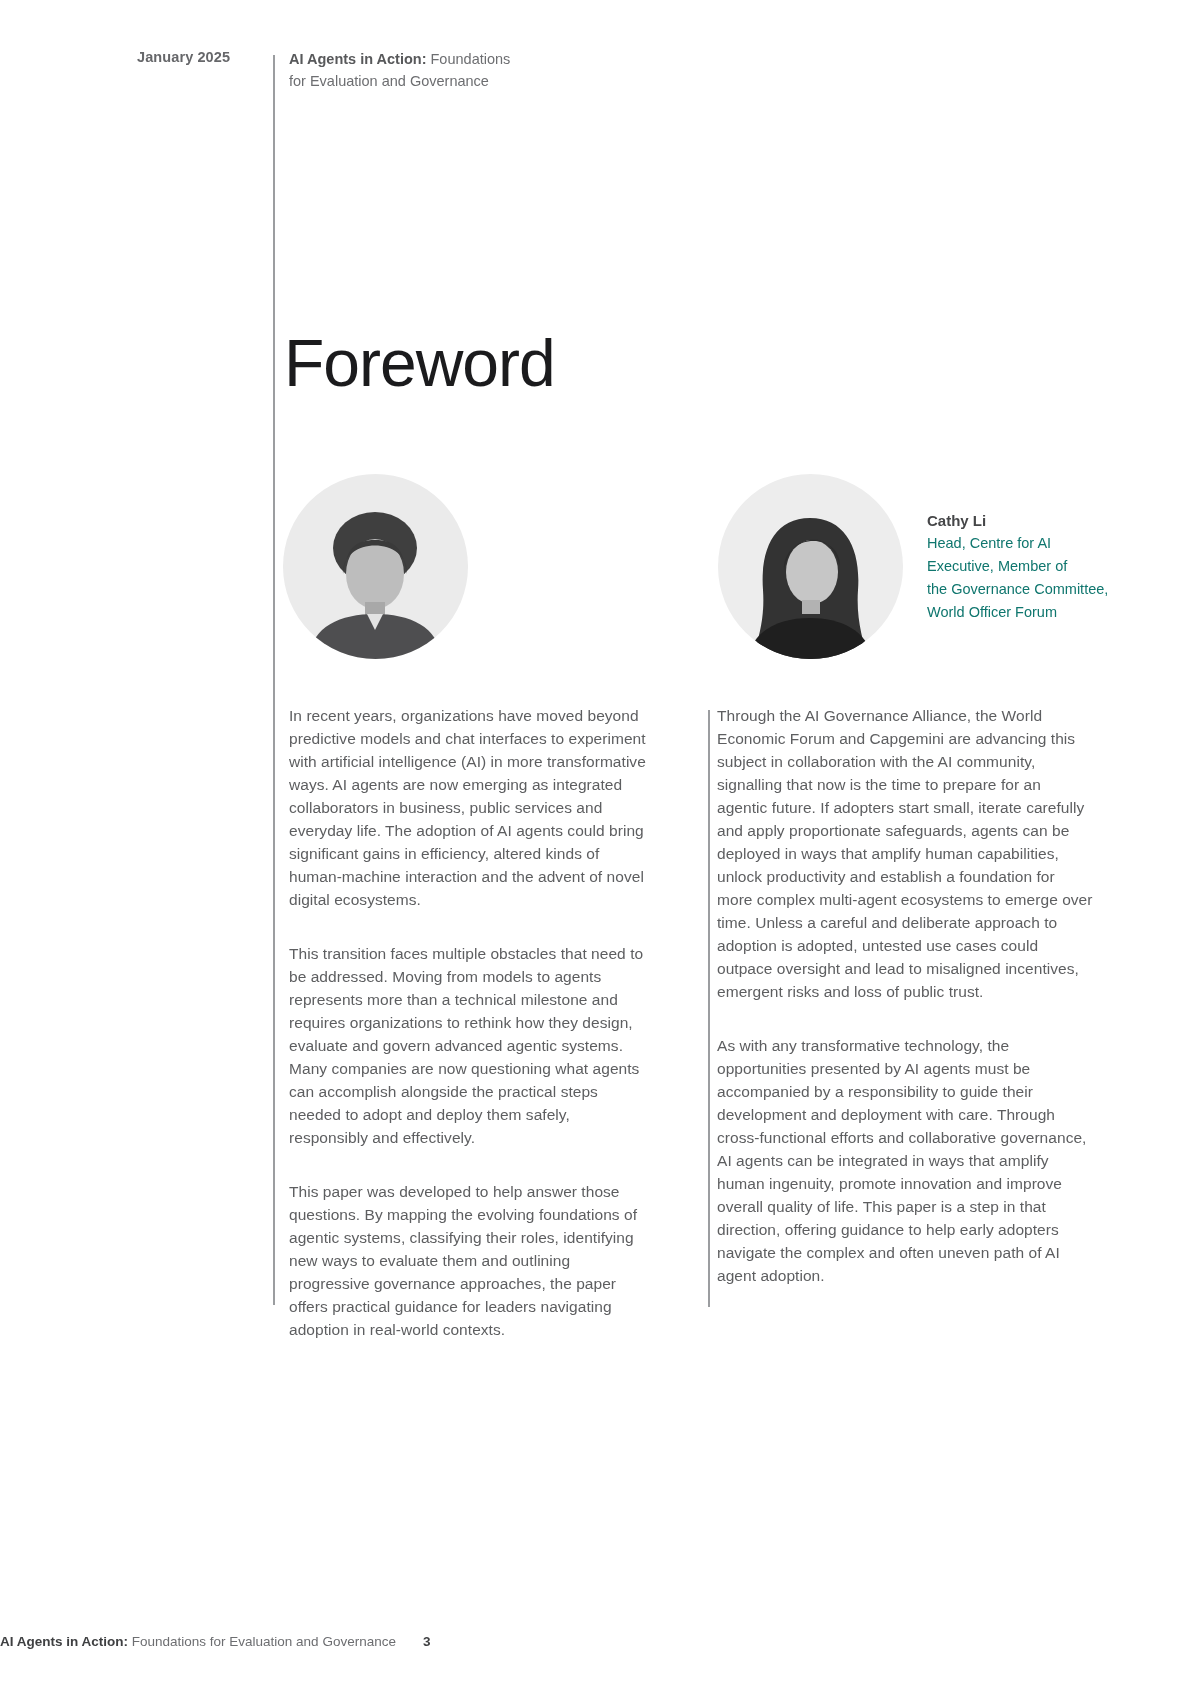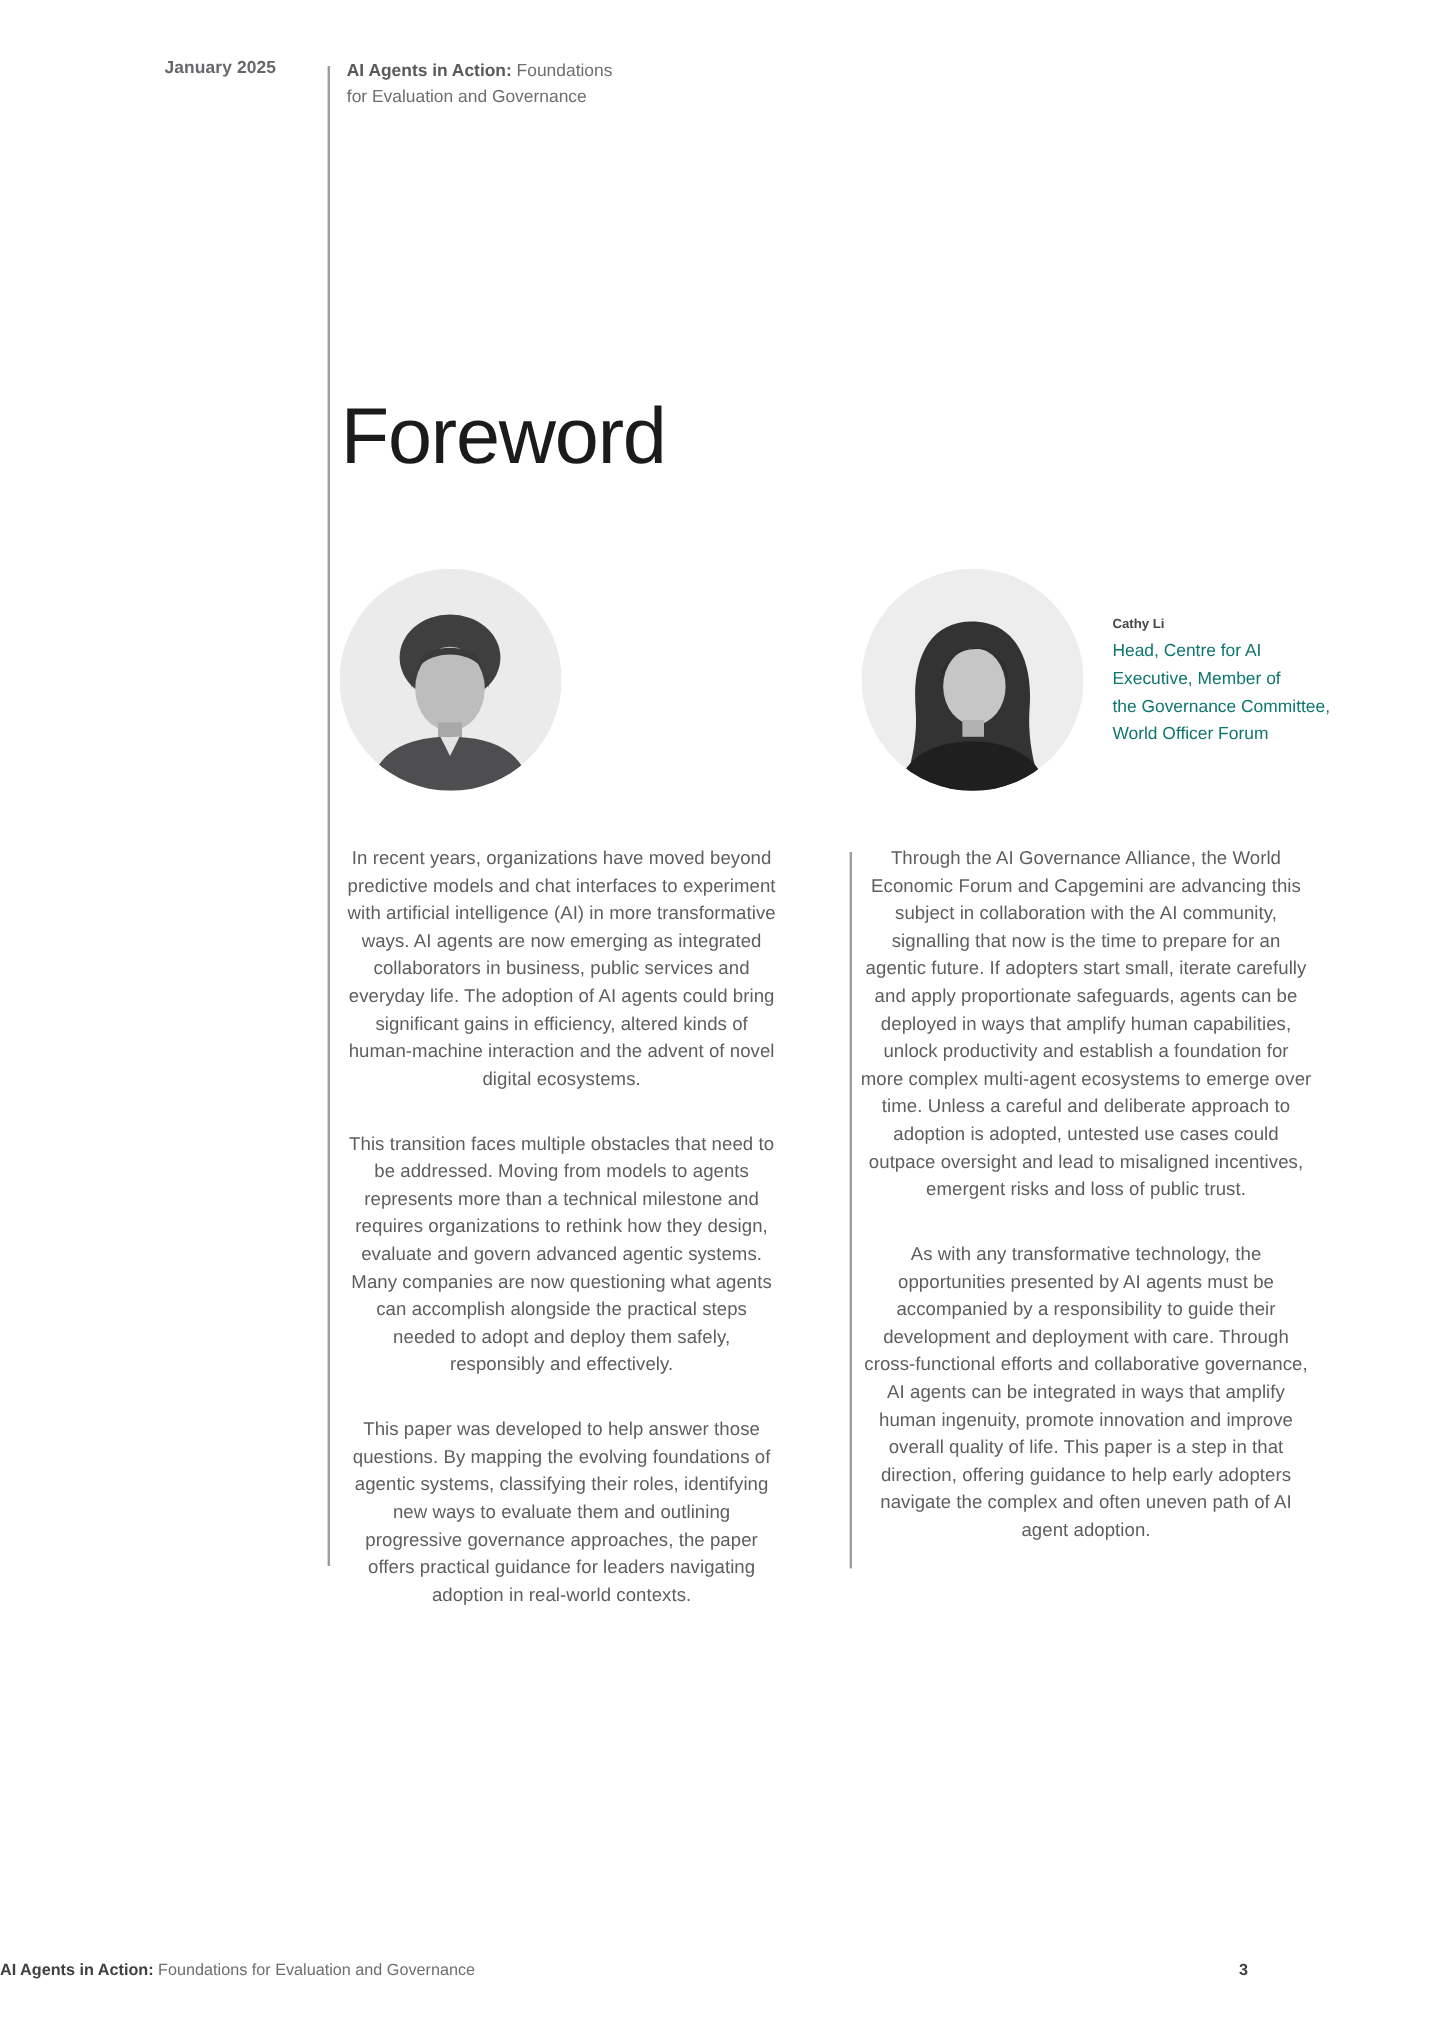--- a/index.html
+++ b/index.html
@@ -29,35 +29,35 @@
     font-size:66px;line-height:1;letter-spacing:-1px;
     color:#1b1b1d;font-weight:400;
   }
   
   .author-photo{position:absolute;width:185px;height:185px;top:474px;}
   .author-photo.p1{left:283px;}
   .author-photo.p2{left:718px;}
   .author-label{position:absolute;width:190px;}
   .author-label.l1{left:492px;top:531px;}
   .author-label.l2{left:927px;top:509px;}
-  .author-name{font-size:11px;font-weight:bold;color:#454648;line-height:23px;}
+  .author-name{font-size:15px;font-weight:bold;color:#454648;line-height:23px;}
   .author-role{font-size:14.5px;color:#0f766e;line-height:23px;}
   
-  .col{position:absolute;top:704px;text-align:center;}
+  .col{position:absolute;top:704px;}
   .col-left{left:289px;width:358px;}
   .col-right{left:717px;width:376px;}
   .col p{
     font-size:15.5px;line-height:23px;color:#5d5e60;
     margin:0 0 31px 0;letter-spacing:.05px;
   }
   .col p:last-child{margin-bottom:0;}
   
   .footer{
     position:absolute;top:1634px;left:0;right:160px;
-    display:flex;justify-content:space-between;align-items:baseline;gap:27px;
+    display:flex;justify-content:flex-start;align-items:baseline;gap:27px;
     font-size:13.5px;color:#6d6e71;
   }
   .footer .b{font-weight:bold;color:#3f4042;}
   .footer .page-num{font-weight:bold;color:#3f4042;}
 </style>
 </head>
 <body>
 
 <div id="page">
 

